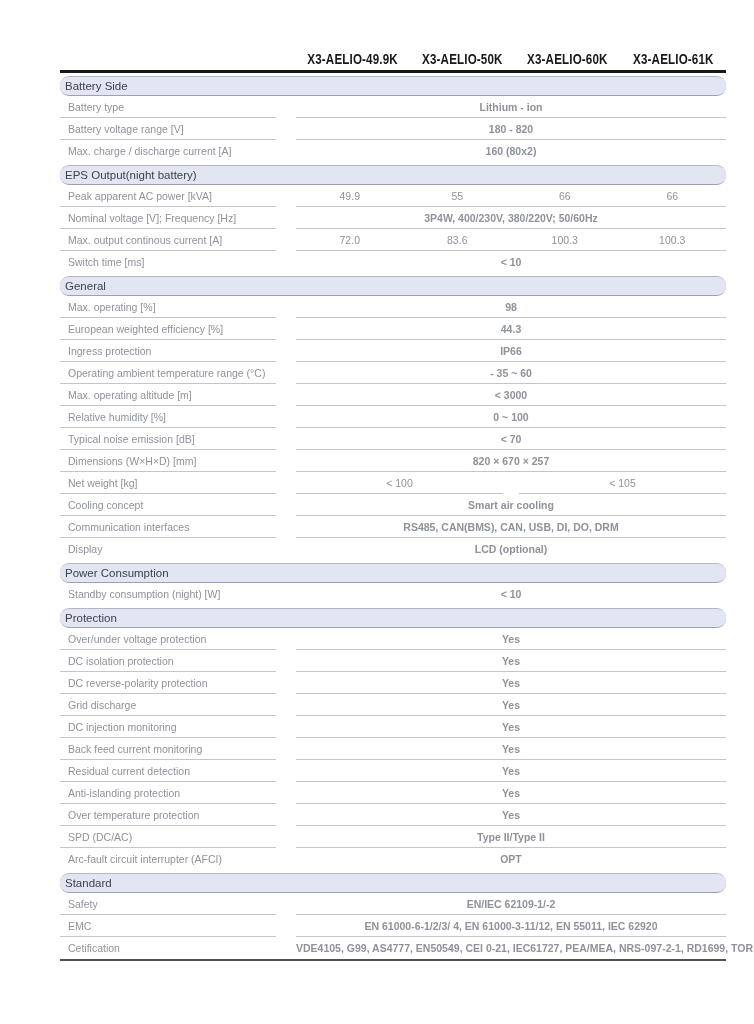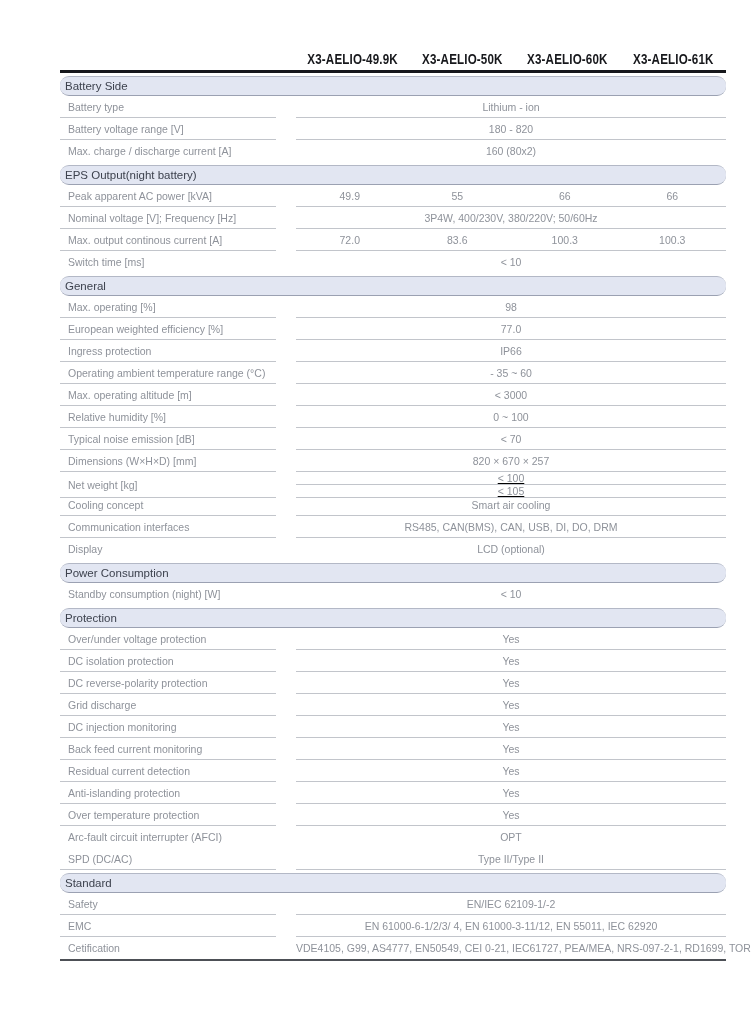--- a/index.html
+++ b/index.html
@@ -38,23 +38,23 @@
   
   .row { display:grid; grid-template-columns:216px 20px 430px; height:22px; }
   .label-cell {
     display:flex; align-items:center; padding-left:8px;
     font-size:10.5px; color:var(--row-text,#8e929a);
     border-bottom:1px solid var(--underline,#c2c5cb);
     white-space:nowrap;
   }
   .gap-cell { border:none; }
   .values-zone { display:grid; height:100%; }
-  .values-zone.full  { grid-template-columns:1fr; }
+  .values-zone.full  { grid-template-columns:1fr;font-weight:bold; }
   .values-zone.cols  { grid-template-columns:repeat(4,1fr); }
-  .values-zone.half  { grid-template-columns:repeat(1,1fr); column-gap:16px;text-decoration:underline; }
+  .values-zone.half  { grid-template-columns:repeat(2,1fr); column-gap:16px; }
   .value-cell {
     display:flex; align-items:center; justify-content:center;
     font-size:10.5px; color:var(--row-text,#8e929a);
     border-bottom:1px solid var(--underline,#c2c5cb);
     white-space:nowrap;
   }
   .row.last .label-cell, .row.last .value-cell { border-bottom:none; }
 
   .table-bottom-line { border-top:2px solid var(--bottom-line,#4d5056); height:0; }
 </style>
@@ -147,21 +147,21 @@
           <div class="label-cell">Max. operating [%]</div>
           <div class="gap-cell"></div>
           <div class="values-zone full">
             <div class="value-cell">98</div>
           </div>
         </div>
         <div class="row">
           <div class="label-cell">European weighted efficiency [%]</div>
           <div class="gap-cell"></div>
           <div class="values-zone full">
-            <div class="value-cell">77.0</div>
+            <div class="value-cell">44.3</div>
           </div>
         </div>
         <div class="row">
           <div class="label-cell">Ingress protection</div>
           <div class="gap-cell"></div>
           <div class="values-zone full">
             <div class="value-cell">IP66</div>
           </div>
         </div>
         <div class="row">
@@ -297,32 +297,32 @@
             <div class="value-cell">Yes</div>
           </div>
         </div>
         <div class="row">
           <div class="label-cell">Over temperature protection</div>
           <div class="gap-cell"></div>
           <div class="values-zone full">
             <div class="value-cell">Yes</div>
           </div>
         </div>
+        <div class="row">
+          <div class="label-cell">SPD (DC/AC)</div>
+          <div class="gap-cell"></div>
+          <div class="values-zone full">
+            <div class="value-cell">Type II/Type II</div>
+          </div>
+        </div>
         <div class="row last">
           <div class="label-cell">Arc-fault circuit interrupter (AFCI)</div>
           <div class="gap-cell"></div>
           <div class="values-zone full">
             <div class="value-cell">OPT</div>
-          </div>
-        </div>
-        <div class="row">
-          <div class="label-cell">SPD (DC/AC)</div>
-          <div class="gap-cell"></div>
-          <div class="values-zone full">
-            <div class="value-cell">Type II/Type II</div>
           </div>
         </div>
         <div class="section-bar">
           <span class="section-title">Standard</span>
         </div>
         <div class="row">
           <div class="label-cell">Safety</div>
           <div class="gap-cell"></div>
           <div class="values-zone full">
             <div class="value-cell">EN/IEC 62109-1/-2</div>

